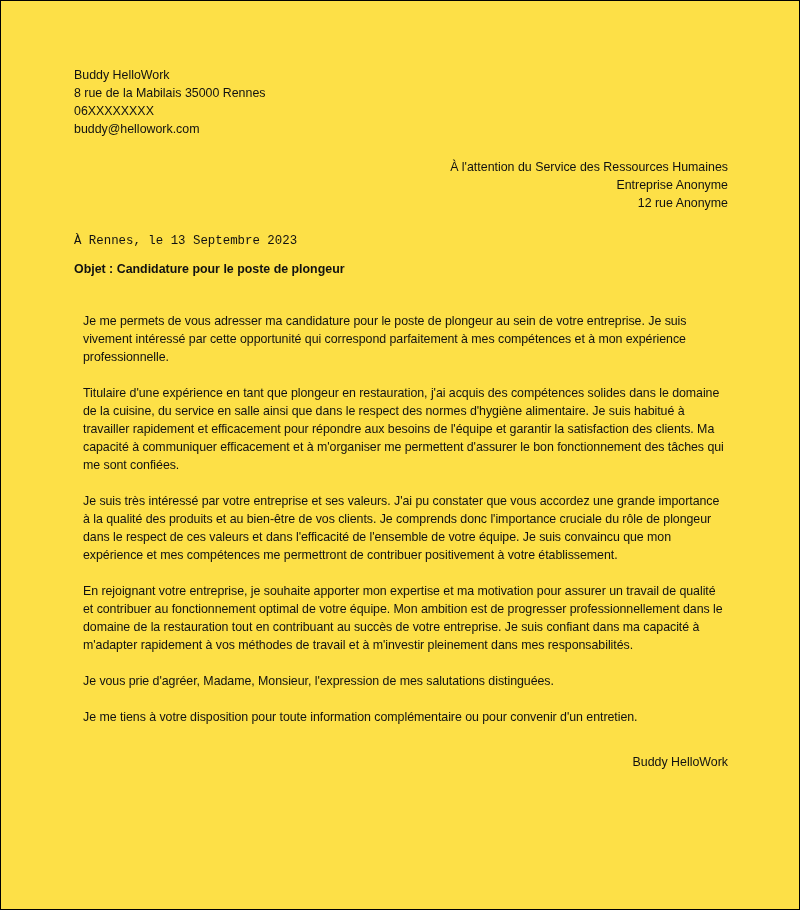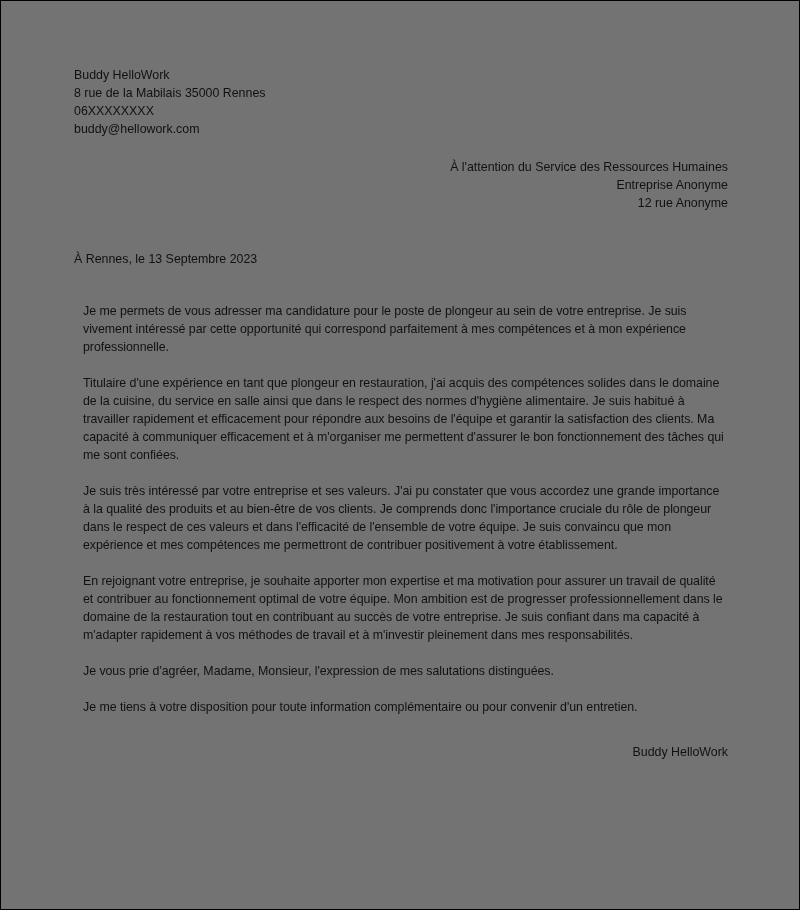--- a/index.html
+++ b/index.html
@@ -11,42 +11,43 @@
       width: 800px;
       height: 910px;
       overflow: hidden;
     }
     .page {
       position: relative;
       box-sizing: border-box;
       width: 800px;
       height: 910px;
       border: 1px solid #000000;
-      background: #737373;
+      background: #fde047;
       font-family: "Liberation Sans", sans-serif;
       font-size: 12.4px;
       line-height: 18px;
       color: #111111;
     }
     .content {
       position: absolute;
       left: 73px;
       top: 65px;
       width: 654px;
     }
     .sender div,
     .recipient div {
       white-space: nowrap;
     }
     .recipient {
       margin-top: 20px;
       text-align: right;
     }
     .date {
-      margin-top: 38px;
+      margin-top: 20px;
+      font-family: Liberation Mono, monospace;
     }
     .subject {
       margin-top: 10px;
       font-weight: bold;
     }
     .body {
       margin-top: 34px;
     }
     .body p {
       margin: 0 0 18px 9px;
@@ -71,20 +72,21 @@
     </div>
 
     <div class="recipient">
       <div>À l'attention du Service des Ressources Humaines</div>
       <div>Entreprise Anonyme</div>
       <div>12 rue Anonyme</div>
     </div>
 
     <div class="date">À Rennes, le 13 Septembre 2023</div>
 
+    <div class="subject">Objet : Candidature pour le poste de plongeur</div>
 
     <div class="body">
       <p>Je me permets de vous adresser ma candidature pour le poste de plongeur au sein de votre entreprise. Je suis vivement intéressé par cette opportunité qui correspond parfaitement à mes compétences et à mon expérience professionnelle.</p>
       <p>Titulaire d'une expérience en tant que plongeur en restauration, j'ai acquis des compétences solides dans le domaine de la cuisine, du service en salle ainsi que dans le respect des normes d'hygiène alimentaire. Je suis habitué à travailler rapidement et efficacement pour répondre aux besoins de l'équipe et garantir la satisfaction des clients. Ma capacité à communiquer efficacement et à m'organiser me permettent d'assurer le bon fonctionnement des tâches qui me sont confiées.</p>
       <p>Je suis très intéressé par votre entreprise et ses valeurs. J'ai pu constater que vous accordez une grande importance à la qualité des produits et au bien-être de vos clients. Je comprends donc l'importance cruciale du rôle de plongeur dans le respect de ces valeurs et dans l'efficacité de l'ensemble de votre équipe. Je suis convaincu que mon expérience et mes compétences me permettront de contribuer positivement à votre établissement.</p>
       <p>En rejoignant votre entreprise, je souhaite apporter mon expertise et ma motivation pour assurer un travail de qualité et contribuer au fonctionnement optimal de votre équipe. Mon ambition est de progresser professionnellement dans le domaine de la restauration tout en contribuant au succès de votre entreprise. Je suis confiant dans ma capacité à m'adapter rapidement à vos méthodes de travail et à m'investir pleinement dans mes responsabilités.</p>
       <p>Je vous prie d'agréer, Madame, Monsieur, l'expression de mes salutations distinguées.</p>
       <p>Je me tiens à votre disposition pour toute information complémentaire ou pour convenir d'un entretien.</p>
     </div>
 

